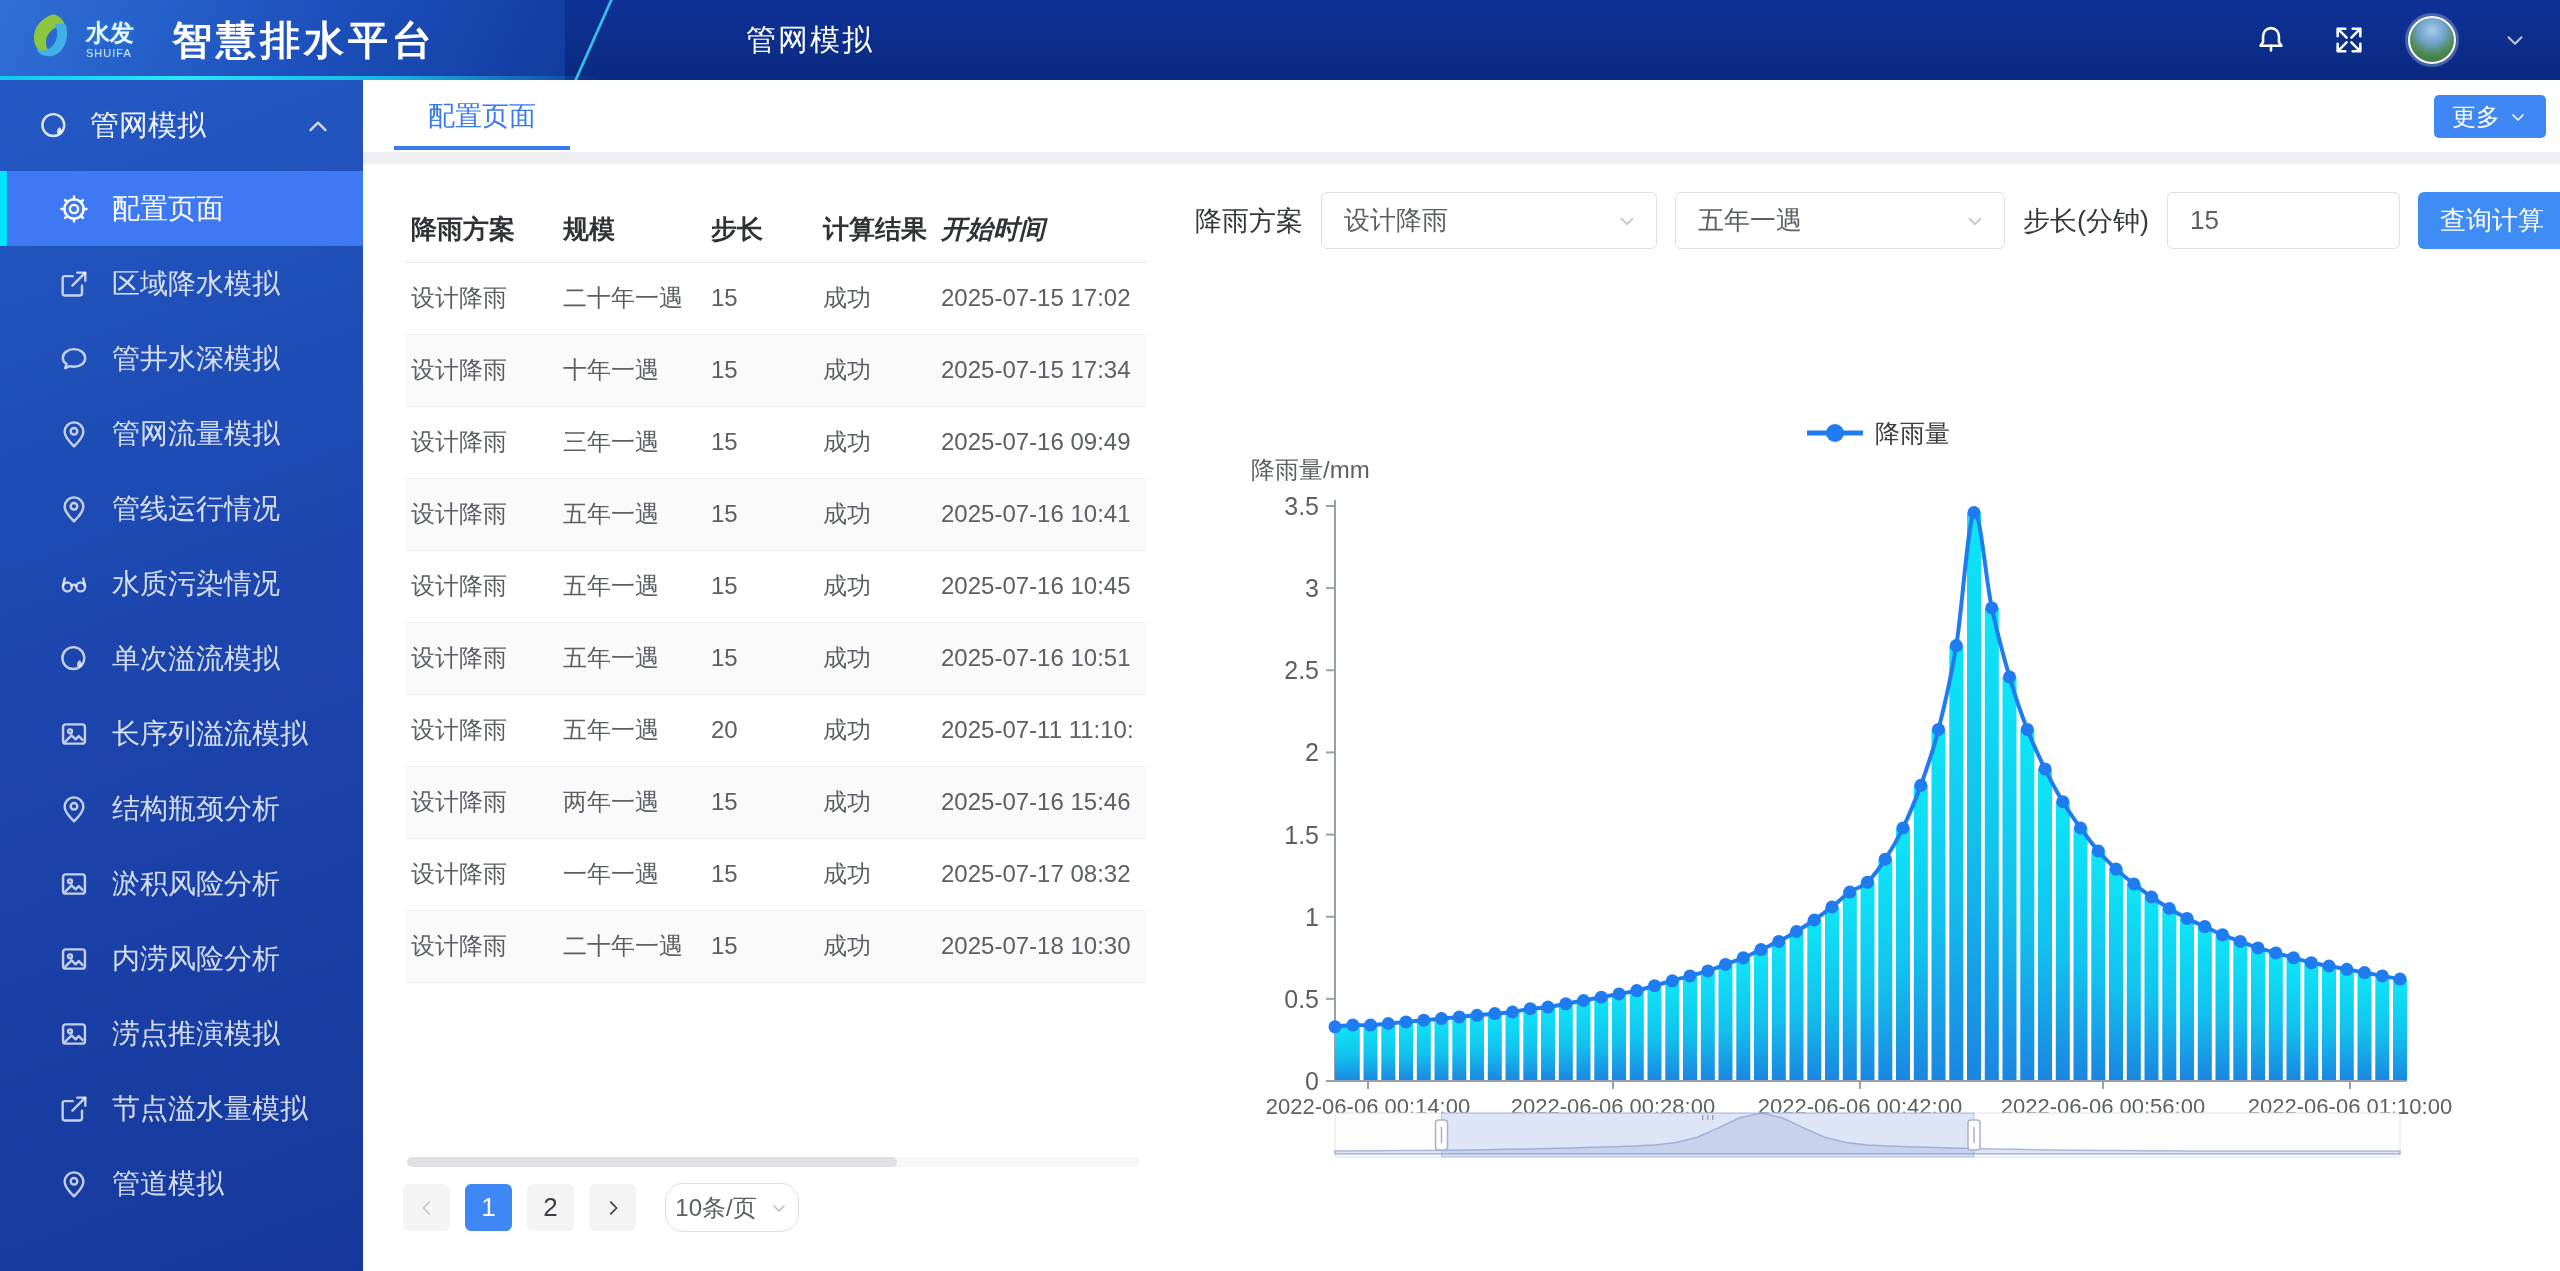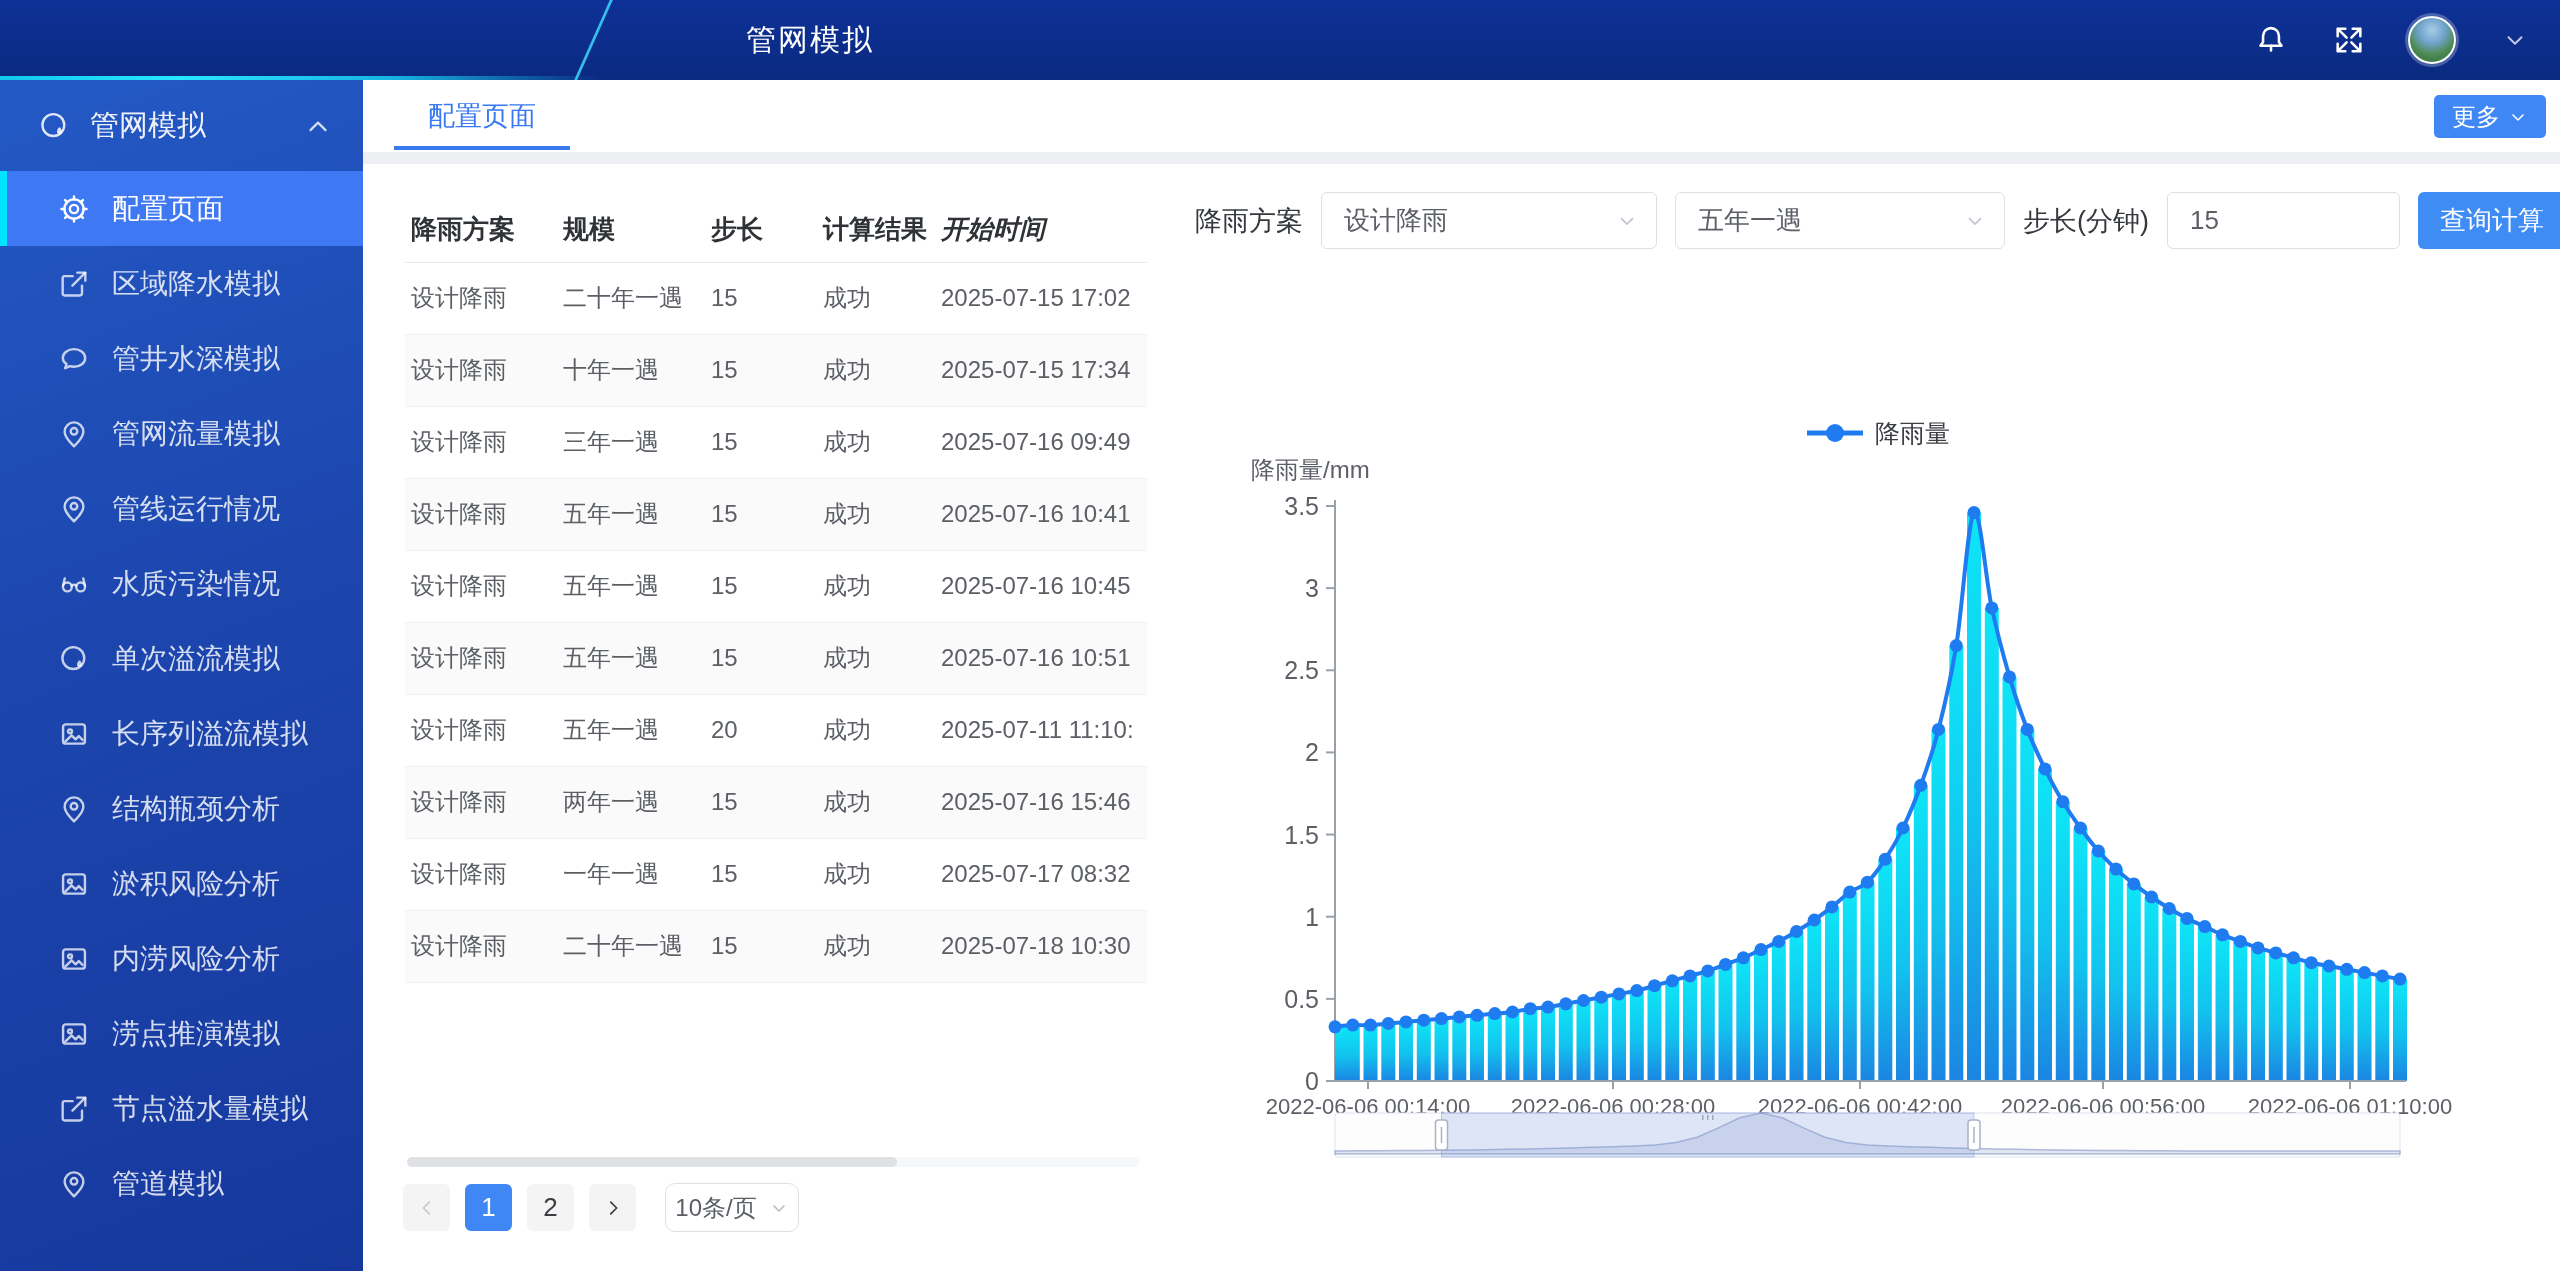--- a/index.html
+++ b/index.html
@@ -53,40 +53,51 @@
 table.grid th{height:64px;text-align:left;font-size:26px;color:#2f3236;font-weight:bold;border-bottom:1px solid #e6e9ef;padding:0 6px;white-space:nowrap}
 table.grid td{height:72px;font-size:24px;color:#5c6066;border-bottom:1px solid #edf0f4;padding:0 6px;white-space:nowrap;overflow:hidden}
 table.grid tr.stripe td{background:#fafafa}
 .hscroll{position:absolute;left:44px;top:993px;width:732px;height:10px;border-radius:5px;background:#f6f7f9}
 .hscroll .thumb{position:absolute;left:0;top:0;height:10px;width:490px;border-radius:5px;background:#dfe1e5}
 .pager{position:absolute;left:40px;top:1019px;display:flex;align-items:center;gap:15px}
 .pg-btn{min-width:47px;height:47px;border-radius:6px;background:#f4f4f5;display:flex;align-items:center;justify-content:center;font-size:26px;color:#3a3d42;cursor:pointer}
 .pg-btn svg{width:22px;height:22px}
 .pg-btn.disabled{color:#c3c8cf;cursor:default}
 .pg-btn.current{background:#3f87f5;color:#fff}
-.pg-size{margin-left:14px;width:134px;height:49px;border:1px solid #dcdfe6;border-radius:10px;background:#fff;display:flex;align-items:center;justify-content:center;gap:12px;font-size:24px;color:#5c6066;cursor:pointer}
+.pg-size{margin-left:14px;width:134px;height:49px;border:1px solid #dcdfe6;border-radius:18px;background:#fff;display:flex;align-items:center;justify-content:center;gap:12px;font-size:24px;color:#5c6066;cursor:pointer}
 .pg-size svg{width:20px;height:20px;color:#b6bcc6}
 
 
 .chart-panel{position:absolute;left:1160px;top:164px;width:1400px;height:1107px;background:#fff}
 .form-row{position:absolute;left:35px;top:28px;display:flex;align-items:center;gap:18px}
 .f-label{font-size:27px;color:#35383d;white-space:nowrap}
 .f-select{width:336px;height:57px;border:1px solid #dcdfe6;border-radius:6px;background:#fff;display:flex;align-items:center;justify-content:space-between;padding:0 18px 0 22px;font-size:26px;color:#5c6066;cursor:pointer}
 .f-select.sm{width:330px}
 .f-select svg{width:22px;height:22px;color:#c0c4cc}
 .f-input{width:233px;height:57px;border:1px solid #dcdfe6;border-radius:6px;background:#fff;font-size:26px;color:#5c6066;padding:0 22px;outline:none;font-family:inherit}
 .f-btn{width:148px;height:57px;border:none;border-radius:6px;background:#3f8cf5;color:#fff;font-size:26px;cursor:pointer;font-family:inherit}
 .chart-wrap{position:absolute;left:75px;top:252px;width:1240px;height:745px}
 </style>
 </head>
 <body>
 
 <div class="app">
 
   <header class="topbar">
+    <div class="brand">
+      <svg class="logo-mark" viewBox="0 0 40 48">
+        <path d="M22 1C9 5 2 17 6 28c2.5 7 9.5 10.5 15.5 9.5-6.5-5-8-14-3-20 4-5 9.5-7 14.5-5C31.5 6 27 2 22 1z" fill="#8cc63f"></path>
+        <path d="M33.5 11c2.5 11-1 22-9.5 26-6.5 3-14 1-17-4.5 7.5 2.5 14-1 17-7.5 2.5-5.5 2-11-1-15 4-1 8.5-1 10.5 1z" fill="#41b0e6"></path>
+      </svg>
+      <div class="logo-words">
+        <span class="logo-cn">水发</span>
+        <span class="logo-en">SHUIFA</span>
+      </div>
+      <div class="app-title">智慧排水平台</div>
+    </div>
     <div class="brand-line"></div>
     <div class="slash"></div>
     <div class="page-title">管网模拟</div>
     <div class="topbar-right">
       <div class="tb-icon">
           <svg viewBox="0 0 24 24" fill="none" stroke="currentColor" stroke-width="1.8" stroke-linecap="round" stroke-linejoin="round">
             <path d="M12 3.6a5.6 5.6 0 0 0-5.6 5.6v4.2L4.6 16h14.8l-1.8-2.6V9.2A5.6 5.6 0 0 0 12 3.6z"></path>
             <path d="M12 16v3.4"></path>
           </svg>
         </div>

